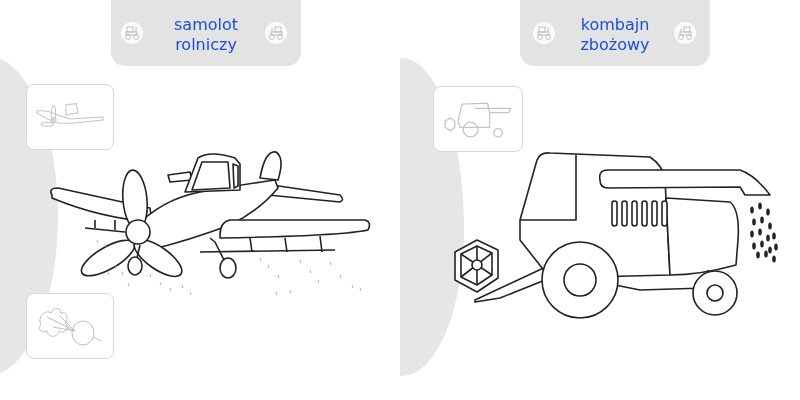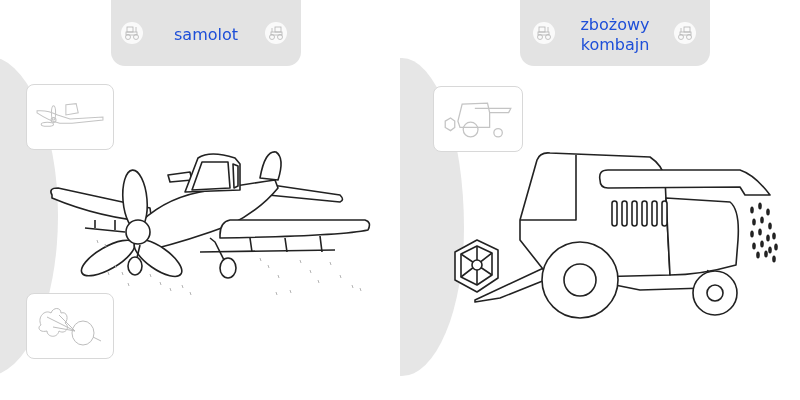--- a/index.html
+++ b/index.html
@@ -47,20 +47,21 @@
   </style>
 </head>
 <body>
 
 <div id="blob-left" class="blob"></div>
 <div id="blob-right" class="blob"></div>
 
 <div id="title-left" class="title-box">
   <div class="title-text">
     <div>samolot</div>
+    <div>rolniczy</div>
   </div>
 </div>
 <div class="tractor-badge" style="left:121px">
   <svg width="16" height="14" viewBox="0 0 16 14" fill="none" stroke="#b5b5b5" stroke-width="0.8">
       <rect x="3" y="1" width="6" height="5"></rect>
       <rect x="2" y="6" width="11" height="3"></rect>
       <circle cx="4" cy="11" r="2.5"></circle>
       <circle cx="12" cy="11" r="2.5"></circle>
       <line x1="12" y1="1" x2="12" y2="6"></line>
     </svg>
@@ -70,22 +71,22 @@
       <rect x="7" y="1" width="6" height="5"></rect>
       <rect x="3" y="6" width="11" height="3"></rect>
       <circle cx="4" cy="11" r="2.5"></circle>
       <circle cx="12" cy="11" r="2.5"></circle>
       <line x1="4" y1="2" x2="4" y2="6"></line>
     </svg>
 </div>
 
 <div id="title-right" class="title-box">
   <div class="title-text">
+    <div>kombajn</div>
     <div>zbożowy</div>
-    <div>kombajn</div>
   </div>
 </div>
 <div class="tractor-badge" style="left:533px">
   <svg width="16" height="14" viewBox="0 0 16 14" fill="none" stroke="#b5b5b5" stroke-width="0.8">
       <rect x="3" y="1" width="6" height="5"></rect>
       <rect x="2" y="6" width="11" height="3"></rect>
       <circle cx="4" cy="11" r="2.5"></circle>
       <circle cx="12" cy="11" r="2.5"></circle>
       <line x1="12" y1="1" x2="12" y2="6"></line>
     </svg>

